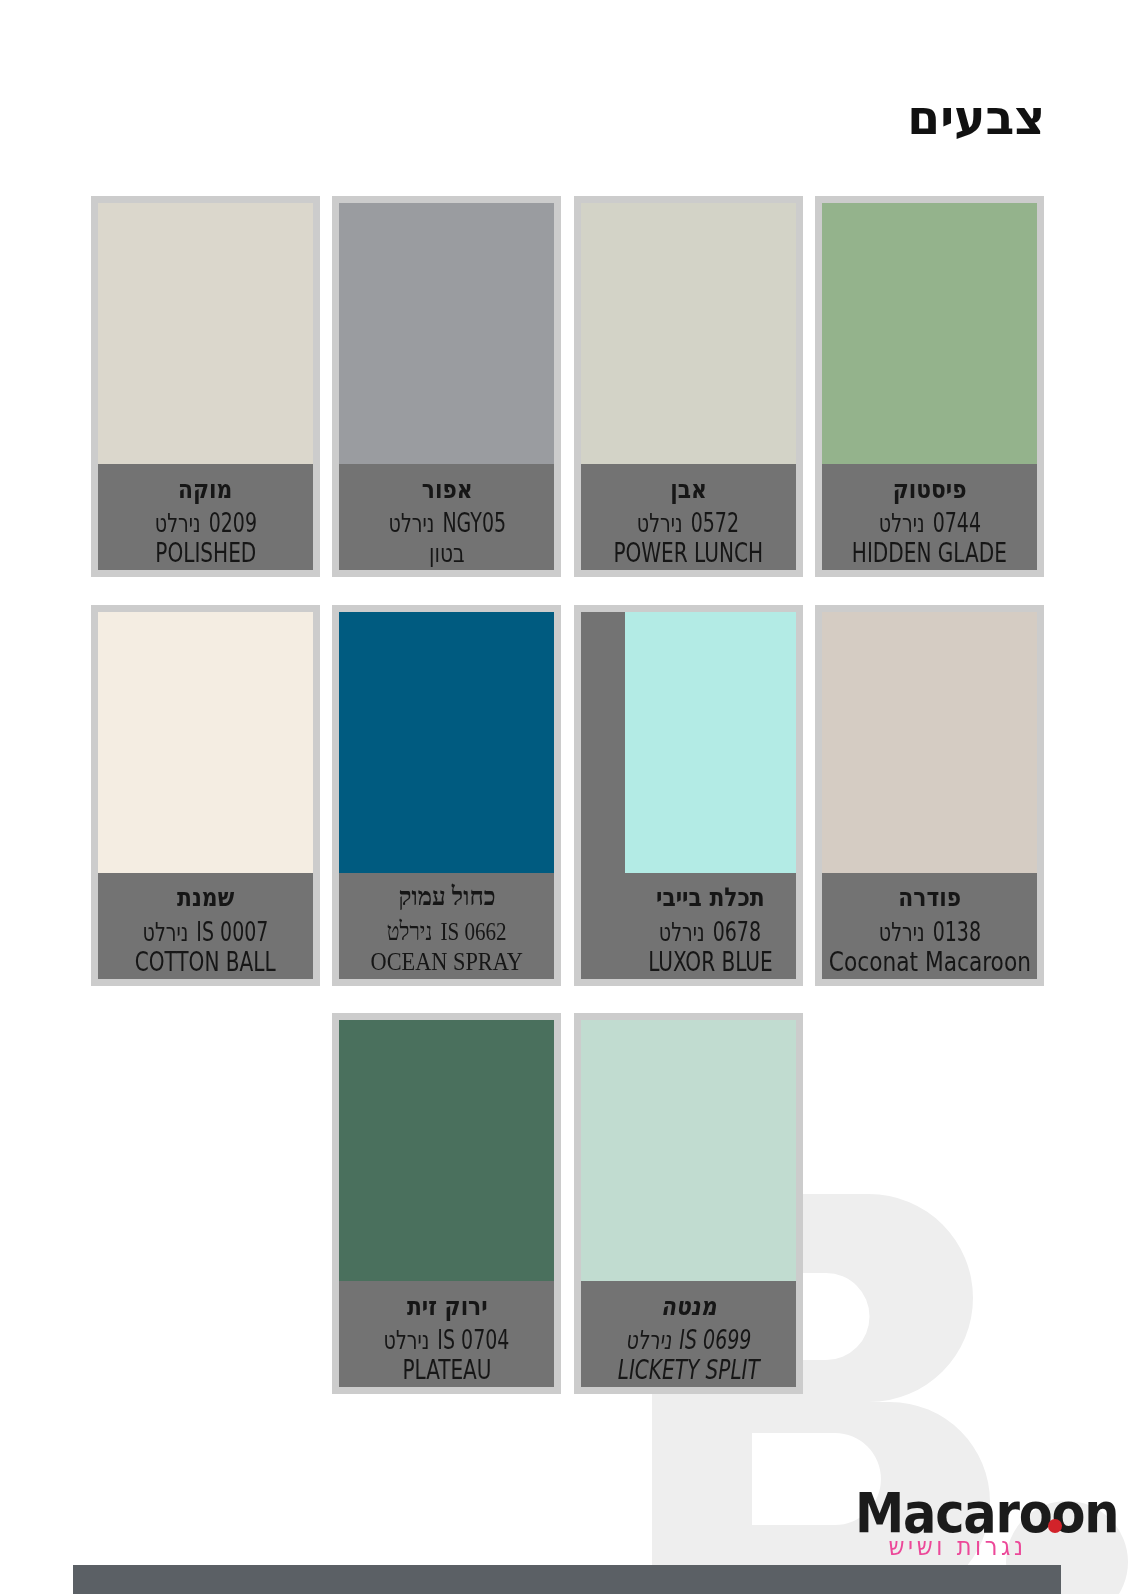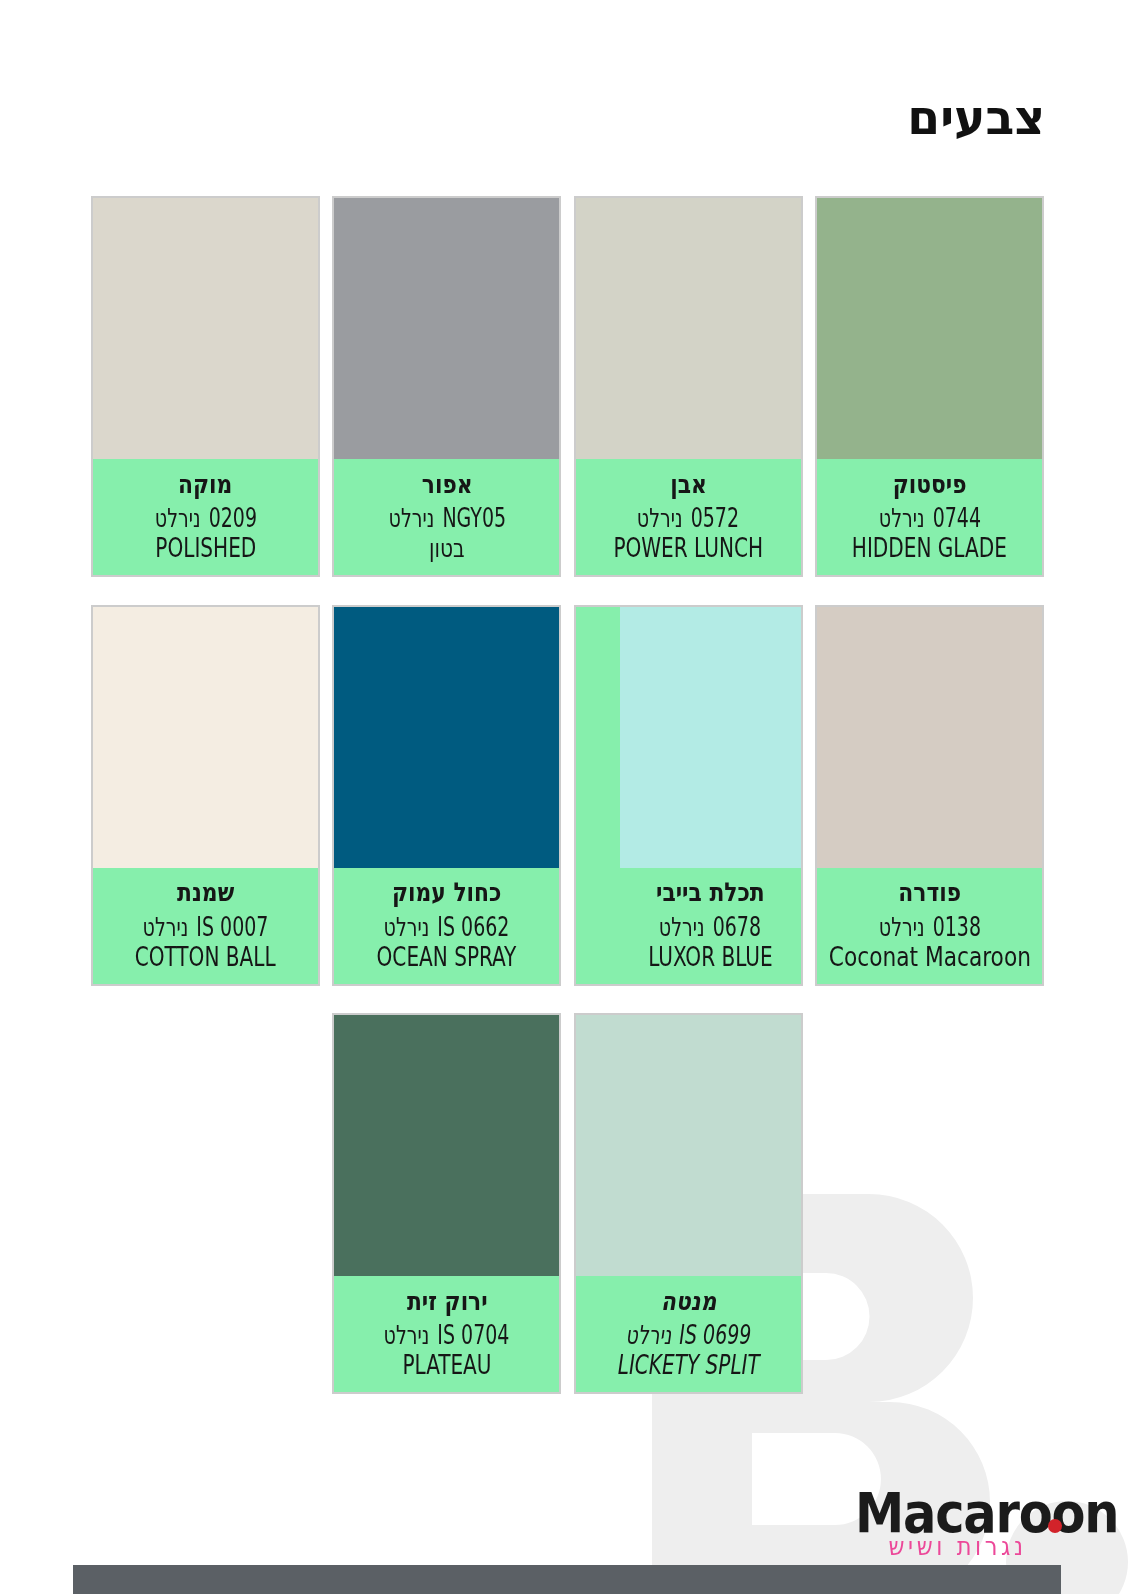--- a/index.html
+++ b/index.html
@@ -21,21 +21,21 @@
     font-size:48px; font-weight:bold; color:#111111;
     line-height:1; z-index:3;
     transform:scaleX(1.093); transform-origin:100% 50%;
   }
 
   
   .grid{position:absolute; left:91px; top:188px; width:955px; z-index:2;}
   .row{display:flex; gap:12.4px; margin-bottom:27.5px; direction:ltr;}
   .card{
     width:229px; height:381px; box-sizing:border-box; flex:0 0 auto;
-    border:2px solid #f9a8d4; background:#86efac;
+    border:7px solid #f9a8d4; background:#737373;
     display:flex; flex-direction:column; overflow:hidden;
   }
   .card.empty{border:none;background:transparent;}
   .swatch{height:261px; width:100%; flex:none;}
   .info{flex:1 1 auto; display:flex; flex-direction:column; align-items:center;
         justify-content:flex-start; padding-top:11.7px; direction:ltr;}
   .tline{white-space:nowrap; color:#161616; line-height:1;}
   .nm   {font-size:26px; font-weight:bold; transform:scaleX(0.932); margin-bottom:8.7px;}
   .code {font-size:26px; transform:scaleX(0.812); margin-bottom:3.8px;
          display:flex; flex-direction:row; direction:ltr;}
@@ -126,21 +126,21 @@
         <div class="swatch" style="background-color: rgb(244, 237, 226);"></div>
         <div class="info">
           <div class="tline nm">שמנת</div>
           <div class="tline code">
               <span>נירלט</span>
               <span class="ref">IS 0007</span>
             </div>
           <div class="tline en">COTTON BALL</div>
         </div>
       </div>
-      <div class="card" style="border-color: rgb(204, 204, 204);">
+      <div class="card" style="border-color: rgb(204, 204, 204); font-family: Liberation Serif, serif;">
         <div class="swatch" style="background-color: rgb(0, 91, 128);"></div>
         <div class="info">
           <div class="tline nm">כחול עמוק</div>
           <div class="tline code">
               <span>נירלט</span>
               <span class="ref">IS 0662</span>
             </div>
           <div class="tline en">OCEAN SPRAY</div>
         </div>
       </div>

